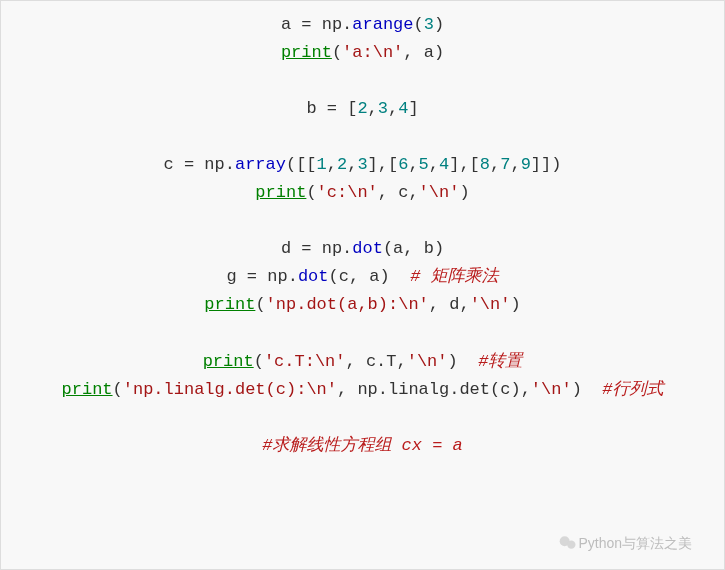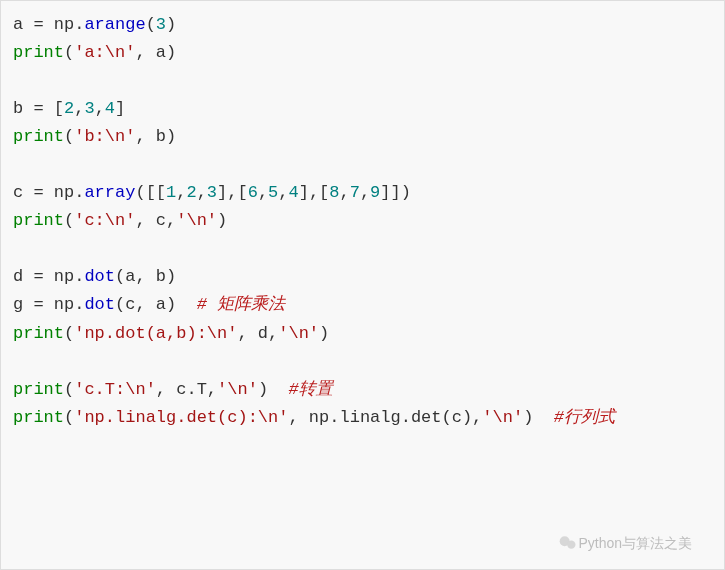--- a/index.html
+++ b/index.html
@@ -11,25 +11,26 @@
     line-height: 1.65;
   }
   .code-block {
     background: #f8f8f8;
     border: 1px solid #dddddd;
     padding: 10px 12px;
     width: 725px;
     height: 570px;
     box-sizing: border-box;
     position: relative;
+    text-align: center;
   }
   .line {
     white-space: pre;
   }
-  .kw { color: #008000; }
+  .kw { color: #008000; text-decoration: underline; }
   .fn { color: #0000c0; }
   .num { color: #008080; }
   .str { color: #a31515; }
   .comment { color: #b91c1c; font-style: italic; }
   .plain { color: #333333; }
   .paren { color: #333333; }
 
   .watermark {
     position: absolute;
     right: 32px;
@@ -50,21 +51,20 @@
 <div class="code-block">
 
 <div class="line"><span class="plain">a = np.</span><span class="fn">arange</span><span class="paren">(</span><span class="num">3</span><span class="paren">)</span></div>
 
 <div class="line"><span class="kw">print</span><span class="paren">(</span><span class="str">'a:\n'</span><span class="plain">, a)</span></div>
 
 <div class="line">&nbsp;</div>
 
 <div class="line"><span class="plain">b = [</span><span class="num">2</span><span class="plain">,</span><span class="num">3</span><span class="plain">,</span><span class="num">4</span><span class="plain">]</span></div>
 
-<div class="line"><span class="kw">print</span><span class="paren">(</span><span class="str">'b:\n'</span><span class="plain">, b)</span></div>
 
 <div class="line">&nbsp;</div>
 
 <div class="line"><span class="plain">c = np.</span><span class="fn">array</span><span class="paren">([[</span><span class="num">1</span><span class="plain">,</span><span class="num">2</span><span class="plain">,</span><span class="num">3</span><span class="paren">],[</span><span class="num">6</span><span class="plain">,</span><span class="num">5</span><span class="plain">,</span><span class="num">4</span><span class="paren">],[</span><span class="num">8</span><span class="plain">,</span><span class="num">7</span><span class="plain">,</span><span class="num">9</span><span class="paren">]])</span></div>
 
 <div class="line"><span class="kw">print</span><span class="paren">(</span><span class="str">'c:\n'</span><span class="plain">, c,</span><span class="str">'\n'</span><span class="paren">)</span></div>
 
 <div class="line">&nbsp;</div>
 
 <div class="line"><span class="plain">d = np.</span><span class="fn">dot</span><span class="paren">(a, b)</span></div>
@@ -75,20 +75,21 @@
 
 <div class="line">&nbsp;</div>
 
 <div class="line"><span class="kw">print</span><span class="paren">(</span><span class="str">'c.T:\n'</span><span class="plain">, c.T,</span><span class="str">'\n'</span><span class="paren">)  </span><span class="comment">#转置</span></div>
 
 <div class="line"><span class="kw">print</span><span class="paren">(</span><span class="str">'np.linalg.det(c):\n'</span><span class="plain">, np.linalg.det(c),</span><span class="str">'\n'</span><span class="paren">)  </span><span class="comment">#行列式</span></div>
 
 
 <div class="line">&nbsp;</div>
 
+<div class="line"><span class="comment">#求解线性方程组 cx = a</span></div>
 
 
 <div class="watermark">
   <svg width="20" height="20" viewBox="0 0 24 24" fill="#bdbdbd">
         <circle cx="8" cy="10" r="6"></circle>
         <circle cx="16" cy="14" r="5"></circle>
       </svg>
   <span>Python与算法之美</span>
 </div>
 

